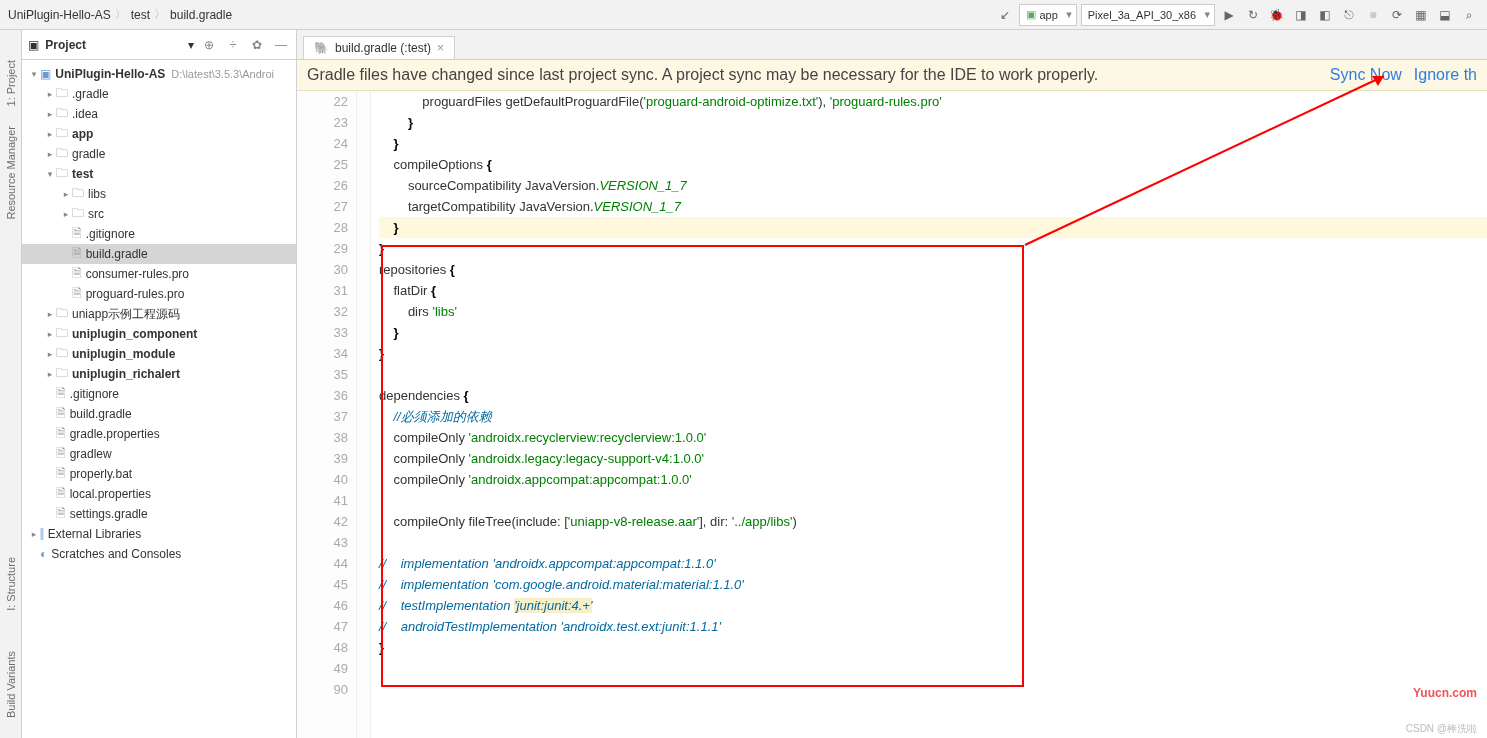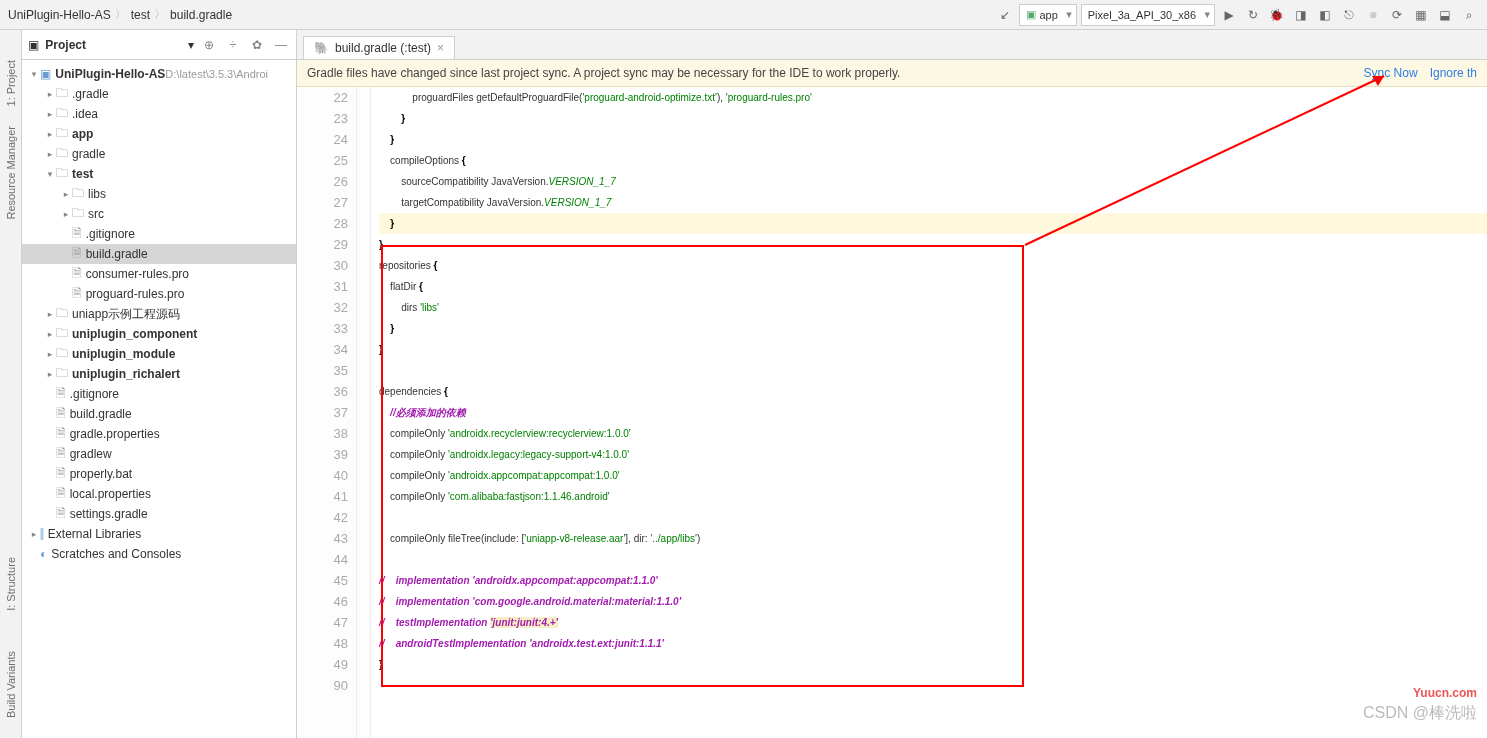--- a/index.html
+++ b/index.html
@@ -26,47 +26,47 @@
 .sidebar-header .title { flex: 1; font-weight: 600; }
 .sidebar-header .icon { width: 18px; height: 18px; color: #888; cursor: pointer; display: flex; align-items: center; justify-content: center; }
 .tree { padding: 4px 0; overflow: auto; font-size: 12px; }
 .tree .row { display: flex; align-items: center; height: 20px; padding-right: 4px; cursor: pointer; white-space: nowrap; }
 .tree .row.selected { background: #d5d5d5; }
 .tree .arrow { width: 12px; text-align: center; color: #888; font-size: 9px; }
 .tree .icon-folder { color: #7a7a7a; margin-right: 4px; }
 .tree .icon-file { color: #999; margin-right: 4px; }
 .tree .icon-module { color: #6b9bd1; margin-right: 4px; }
 .tree .bold { font-weight: 600; }
-.tree .path { color: #999; font-size: 11px; }
+.tree .path { color: #999; font-size: 11px; margin-left: 6px; }
 .ind0 { padding-left: 6px; } .ind1 { padding-left: 22px; } .ind2 { padding-left: 38px; }
 
 .editor { flex: 1; display: flex; flex-direction: column; overflow: hidden; }
 .tabs { height: 30px; border-bottom: 1px solid #d0d0d0; display: flex; align-items: flex-end; background: #f2f2f2; padding-left: 6px; }
 .tab { background: #fff; border: 1px solid #d0d0d0; border-bottom: none; padding: 4px 10px; display: flex; align-items: center; gap: 6px; font-size: 12px; cursor: pointer; }
 .tab .close { color: #999; cursor: pointer; }
 
-.notice { background: #fdf8e3; border-bottom: 1px solid #e8e1be; padding: 6px 10px; display: flex; align-items: center; font-size: 12px; color: #444; }
+.notice { background: #fdf8e3; border-bottom: 1px solid #e8e1be; padding: 6px 10px; display: flex; align-items: center; font-size: 16px; color: #444; }
 .notice .msg { flex: 1; }
 .notice .link { color: #2e7de5; margin-left: 12px; cursor: pointer; }
 
 .code-wrap { flex: 1; display: flex; overflow: auto; position: relative; }
 .gutter { width: 60px; background: #fdfdfd; border-right: 1px solid #eee; text-align: right; padding-right: 8px; color: #aaa; font-family: Consolas, monospace; font-size: 13px; line-height: 21px; }
 .fold-col { width: 14px; border-right: 1px solid #eee; background: #fdfdfd; }
-.code { flex: 1; font-family: Consolas, monospace; font-size: 10px; line-height: 21px; position: relative; padding-left: 8px; }
+.code { flex: 1; font-family: Consolas, monospace; font-size: 13px; line-height: 21px; position: relative; padding-left: 8px; }
 .code .line { white-space: pre; height: 21px; }
 .code .line.hl { background: #fff8dc; }
 .s-str { color: #008000; }
-.s-cmt { color: #a21caf; font-style: italic; font-weight: bold; }
+.s-cmt { color: #0369a1; font-style: italic; }
 .s-brace { color: #000; font-weight: 600; }
 .s-mark { background: #f8eec7; }
 
 .redbox { position: absolute; border: 2px solid red; pointer-events: none; }
 .redline { position: absolute; pointer-events: none; }
 .watermark { position: absolute; right: 10px; bottom: 38px; color: #e55; font-weight: 600; font-size: 12px; }
-.csdn { position: absolute; right: 10px; bottom: 14px; color: #bbb; font-size: 16px; }
+.csdn { position: absolute; right: 10px; bottom: 2px; color: #bbb; font-size: 10px; }
 </style>
 </head>
 <body>
 
 <div class="topbar">
   <div class="breadcrumb">
     <span>UniPlugin-Hello-AS</span>
     <span class="sep">〉</span>
     <span>test</span>
     <span class="sep">〉</span>
@@ -301,21 +301,20 @@
           <div class="line">    flatDir <span class="s-brace">{</span></div>
           <div class="line">        dirs <span class="s-str">'libs'</span></div>
           <div class="line">    <span class="s-brace">}</span></div>
           <div class="line"><span class="s-brace">}</span></div>
           <div class="line">&nbsp;</div>
           <div class="line">dependencies <span class="s-brace">{</span></div>
           <div class="line"><span class="s-cmt">    //必须添加的依赖</span></div>
           <div class="line">    compileOnly <span class="s-str">'androidx.recyclerview:recyclerview:1.0.0'</span></div>
           <div class="line">    compileOnly <span class="s-str">'androidx.legacy:legacy-support-v4:1.0.0'</span></div>
           <div class="line">    compileOnly <span class="s-str">'androidx.appcompat:appcompat:1.0.0'</span></div>
-          <div class="line">    compileOnly <span class="s-str">'com.alibaba:fastjson:1.1.46.android'</span></div>
           <div class="line">&nbsp;</div>
           <div class="line">    compileOnly fileTree(include: [<span class="s-str">'uniapp-v8-release.aar'</span>], dir: <span class="s-str">'../app/libs'</span>)</div>
           <div class="line">&nbsp;</div>
           <div class="line"><span class="s-cmt">//    implementation 'androidx.appcompat:appcompat:1.1.0'</span></div>
           <div class="line"><span class="s-cmt">//    implementation 'com.google.android.material:material:1.1.0'</span></div>
           <div class="line"><span class="s-cmt">//    testImplementation <span class="s-mark">'junit:junit:4.+'</span></span></div>
           <div class="line"><span class="s-cmt">//    androidTestImplementation 'androidx.test.ext:junit:1.1.1'</span></div>
           <div class="line"><span class="s-brace">}</span></div>
         </div>
     </div>

